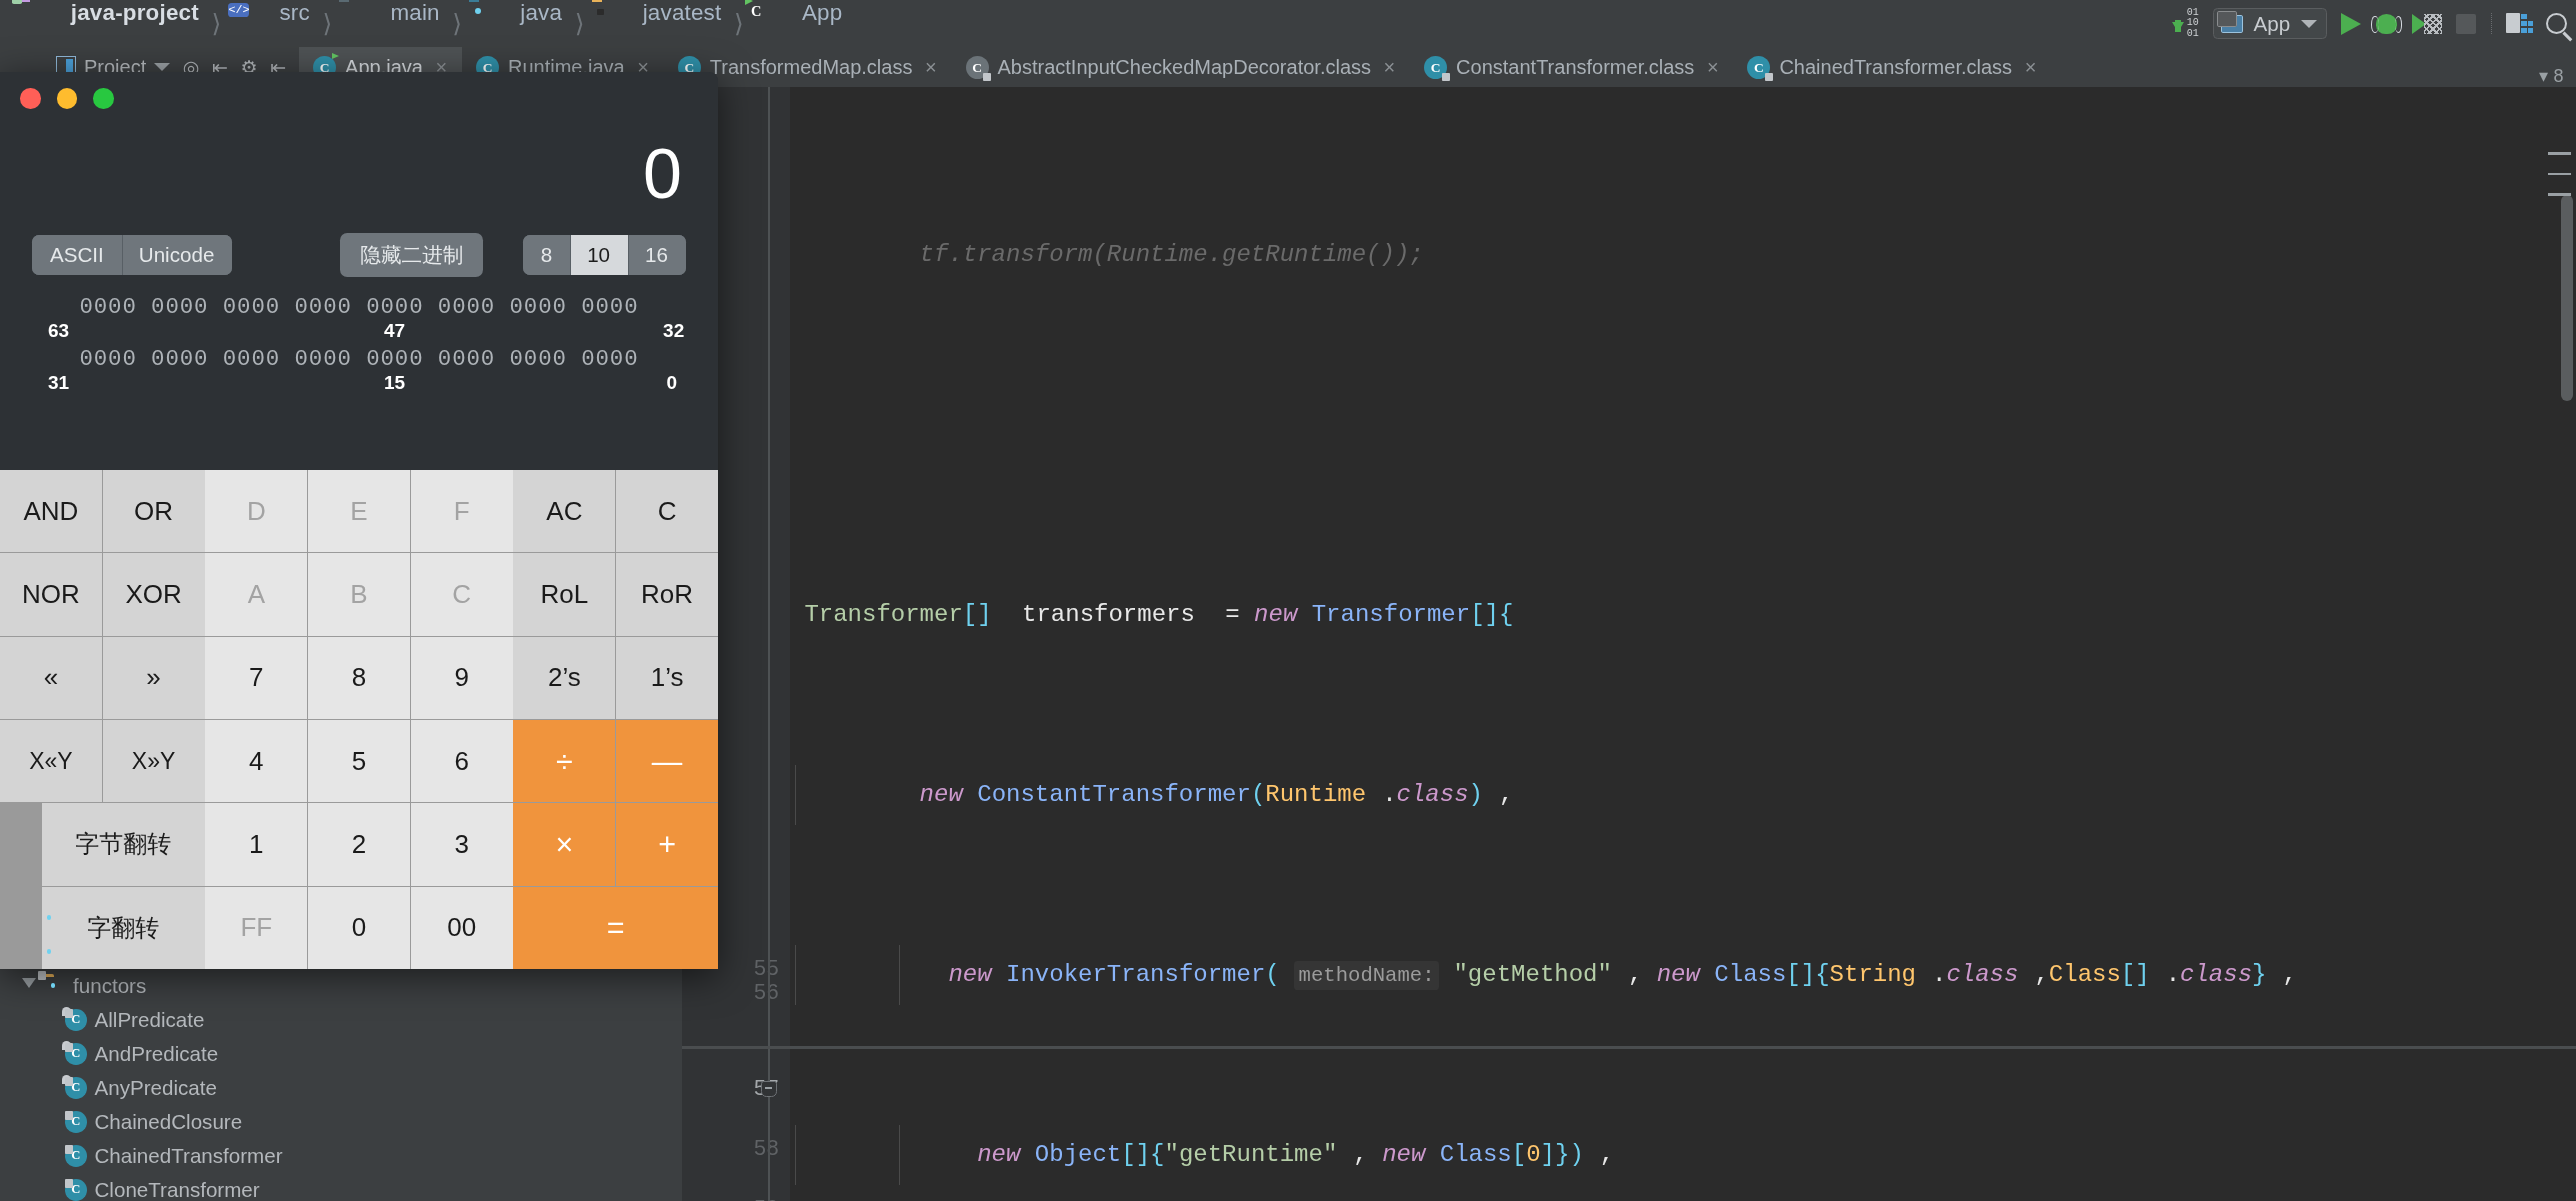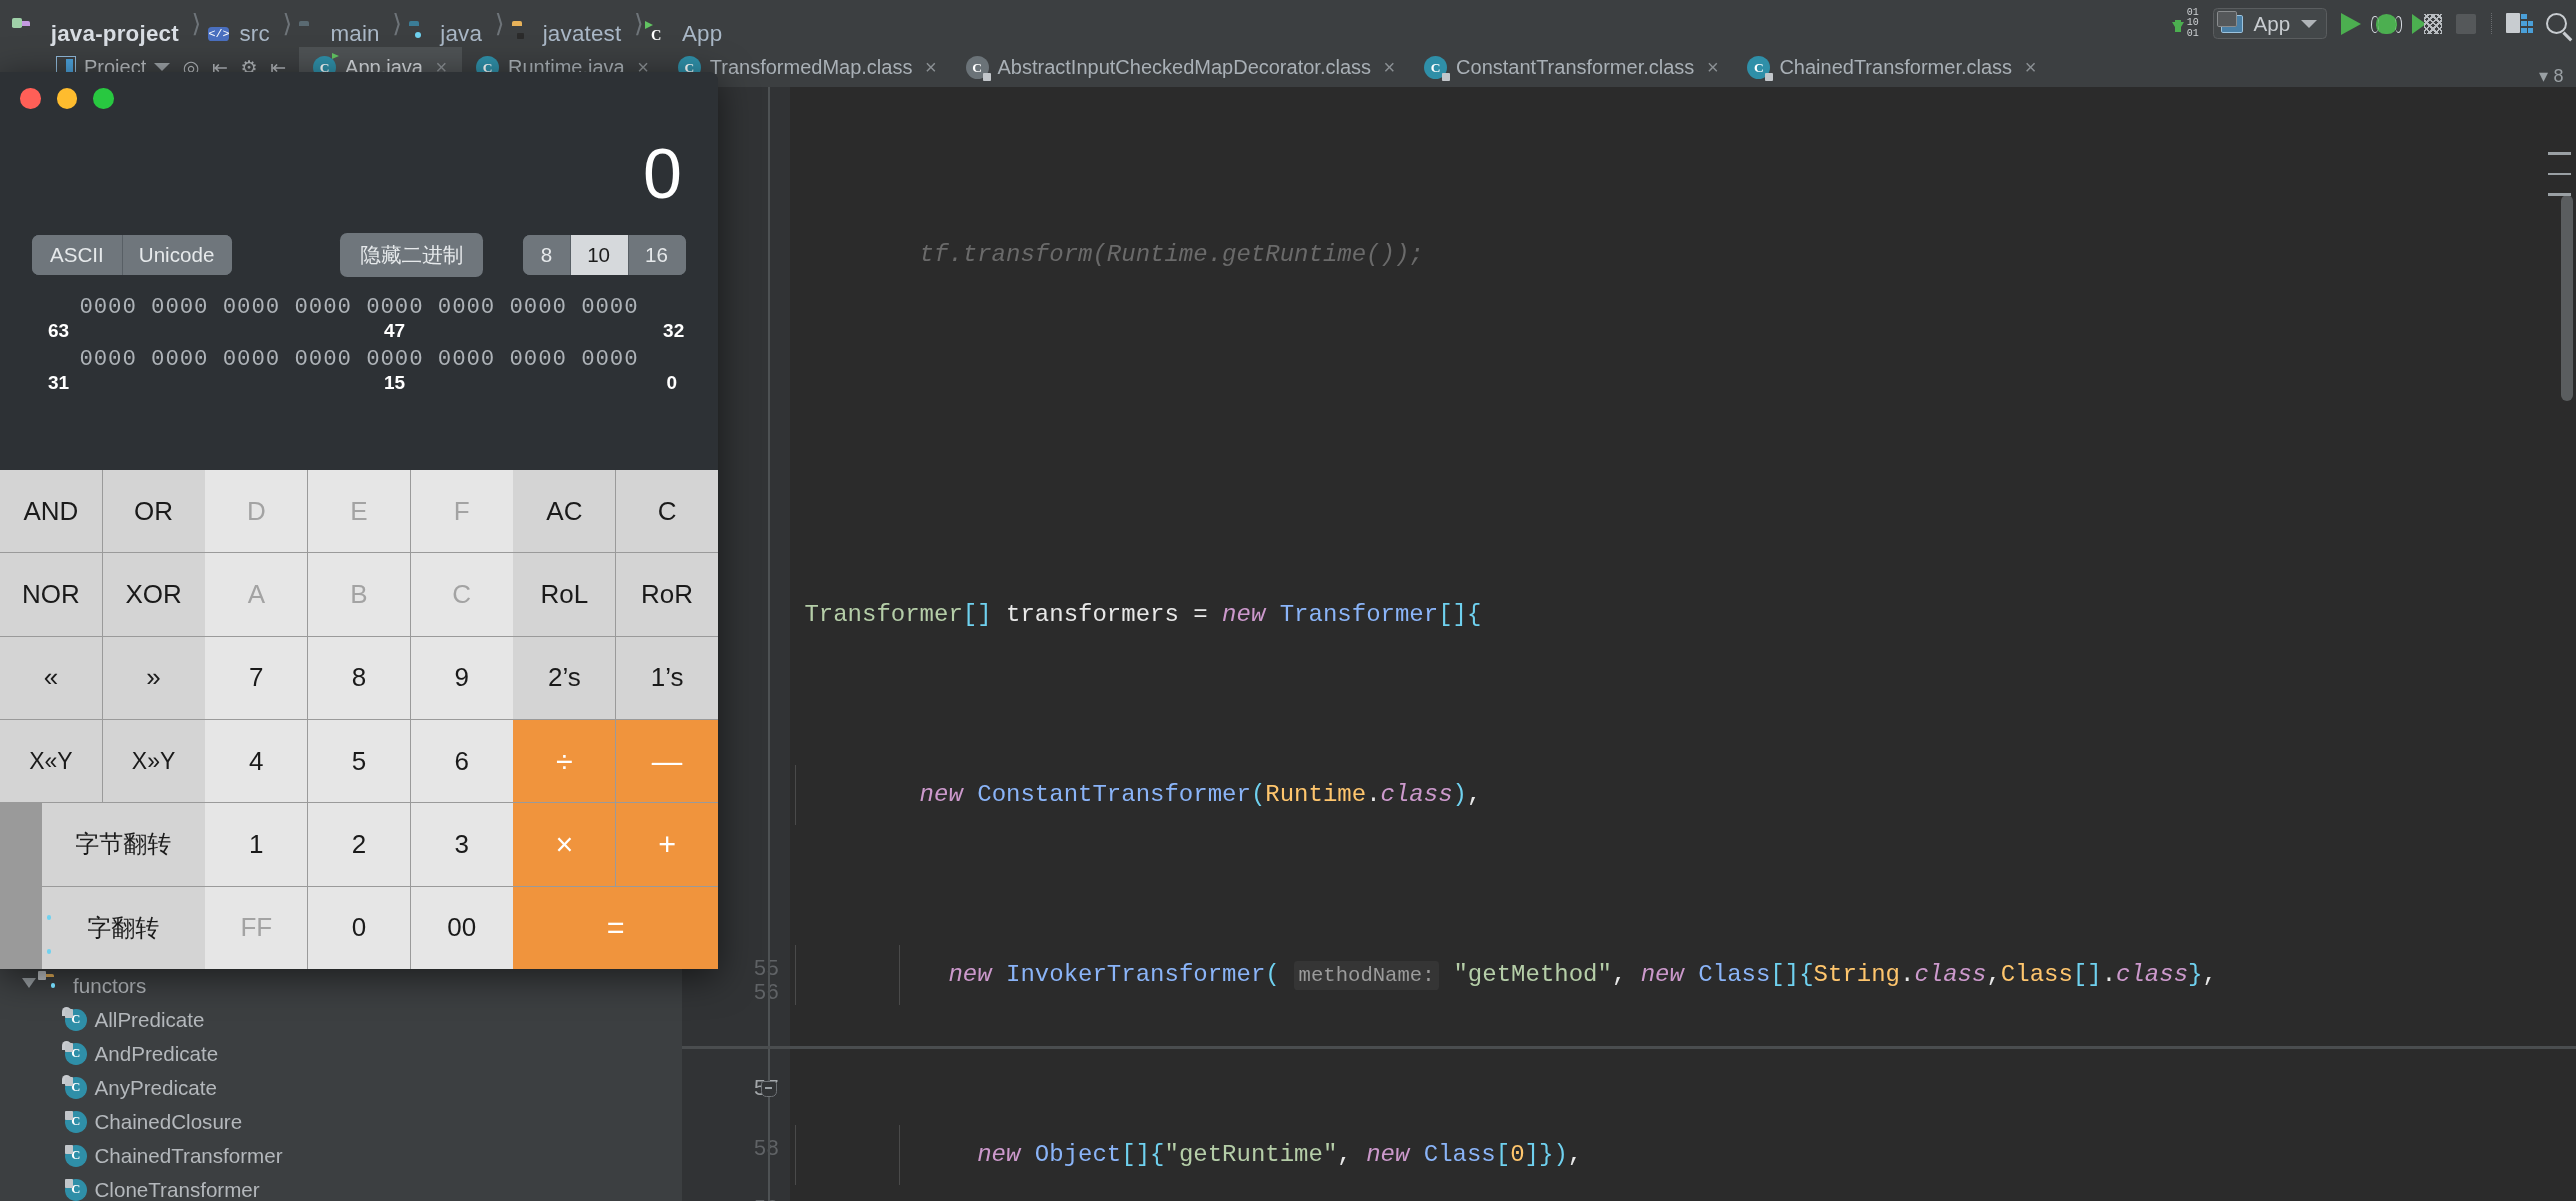--- a/index.html
+++ b/index.html
@@ -9,21 +9,21 @@
     font-family: "Liberation Sans", sans-serif;
     overflow: hidden;
   }
   #root { position: relative; width: 2576px; height: 1202px; background: #3c3f41; }
 
   
   .navbar {
     position: absolute; left:0; top:0; width:2576px; height:47px;
     background:#3c3f41; display:flex; align-items:center; padding-left:14.4px;
   }
-  .crumb { display:flex; align-items:flex-end; height:47px; position:relative; padding:0 7.2px 0 5.4px; }
+  .crumb { display:flex; align-items:flex-start; height:47px; position:relative; padding:0 7.2px 0 5.4px;gap:20px; }
   .crumb-label { font-size:22.4px; color:#a9b7c6; margin-left:8px; letter-spacing:0.2px; }
   .crumb.first .crumb-label { color:#d8dde3; font-weight:bold; }
   .crumb-sep { color:#6e7479; font-size:25px; margin:0 1.8px 0 5.4px; font-weight:300; }
   .ic { width:23px; height:23px; position:relative; flex:0 0 auto; }
 
   
   .folder { width:22.4px; height:17px; border-radius:1.8px 2.7px 2.7px 2.7px; position:relative; top:1.8px; }
   .folder:before { content:""; position:absolute; left:0; top:-4.5px; width:10px; height:4.5px; border-radius:1.8px 1.8px 0 0; background:inherit; }
   .fold-purple{ background:#c39ae0; }
   .fold-gray  { background:#5a6a72; }
@@ -99,21 +99,21 @@
           font-family:"Liberation Mono", monospace; font-size:24px; line-height:60px;
           color:#a9b7c6; white-space:pre; padding-top:18px; }
   .code .line { height:60px; padding-left:14.4px; position:relative; }
   .indent-guide { position:absolute; top:0; width:0.9px; height:60px; background:#4a4a4a; }
   .newkw  { color:#cc99cc; font-style:italic; }
   .type   { color:#b5cea8; }
   .cls    { color:#8ab4f8; }
   .str    { color:#b5cea8; }
   .orange { color:#ffc66d; }
   .brk    { color:#6fd1ef; }
-  .plain  { color:#e8e8e8; }
+  .plain  { color:#e8e8e8;margin-left:16px; }
   .ghost  { color:#6a6a6a; font-style:italic; }
   .hint   { color:#9b9b9b; font-size:20.6px; background:#353535; border-radius:3.6px; padding:2.7px 4.5px; }
   .editor-scroll { position:absolute; right:0; top:0; width:20px; height:100%; }
   .scroll-thumb { position:absolute; right:2.7px; top:108px; width:12.6px; height:206px; background:#5a5d5f; border-radius:6.3px; }
 
   
   .editor-divider { position:absolute; left:682px; top:1046px; width:1894px; height:2.7px; background:#4a4d4f; }
 
   
   .right-icons { position:absolute; right:5.4px; top:152px; display:flex; flex-direction:column; gap:18px; align-items:center; }

